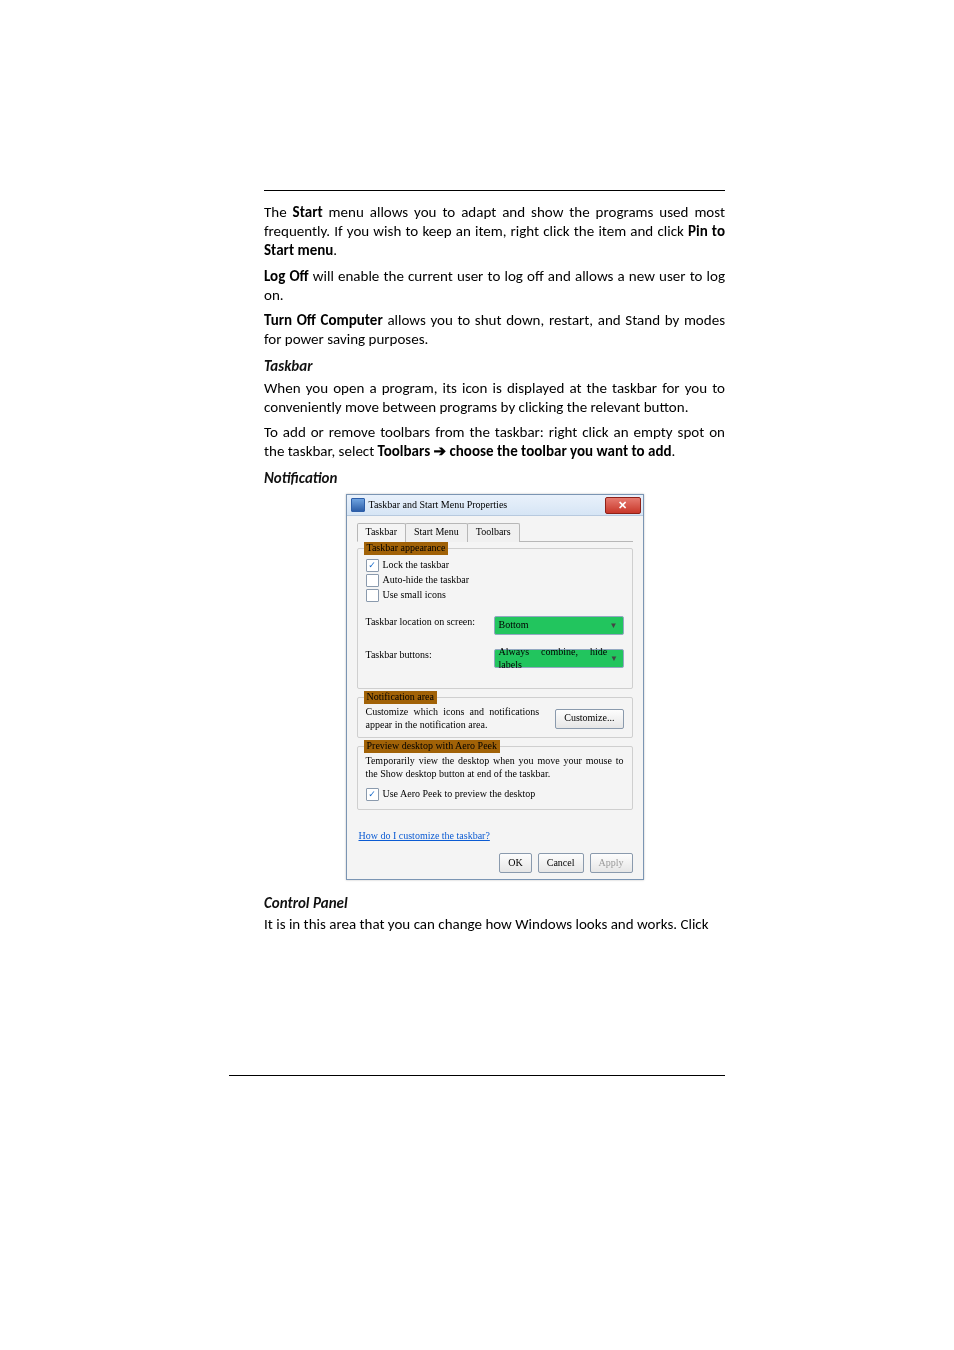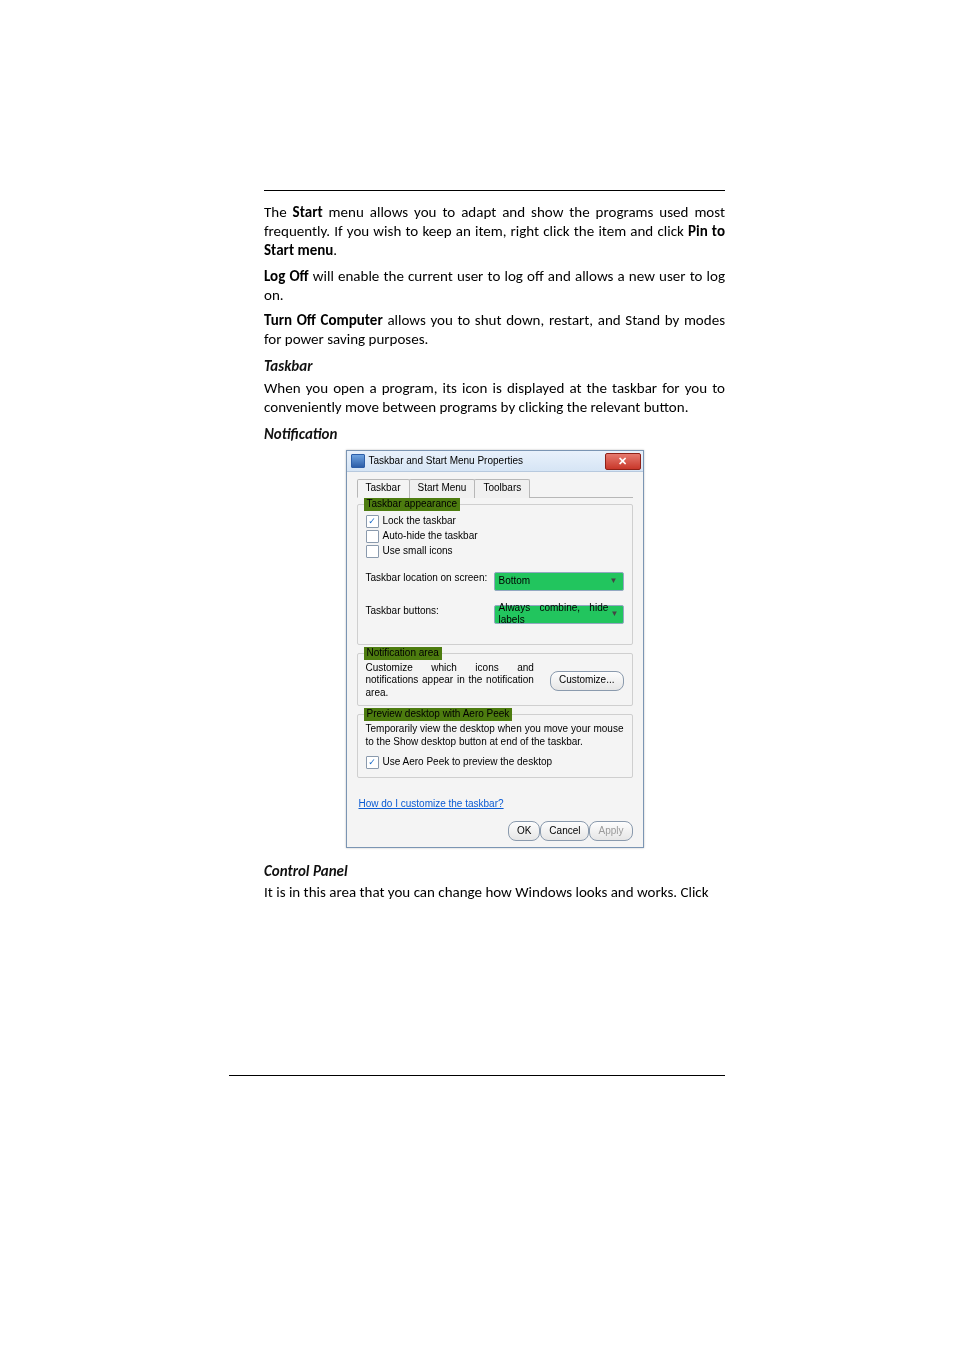--- a/index.html
+++ b/index.html
@@ -43,21 +43,21 @@
   }
   .bold { font-weight: bold; }
   .arrow { font-weight: bold; }
 
   
   .dialog {
     width: 296px;
     margin: 6px auto 14px auto;
     border: 1px solid #7b95b3;
     background: #f4f4f4;
-    font-family: Liberation Sans, sans-serif;
+    font-family: Liberation Serif, serif;
     font-size: 10px;
     color: #000;
     box-shadow: 0 0 2px rgba(0,0,0,0.25);
   }
   .titlebar {
     height: 20px;
     background: linear-gradient(#e9f1fb, #d6e5f5);
     border-bottom: 1px solid #b7c9de;
     display: flex;
     align-items: center;
@@ -114,21 +114,21 @@
     border: 1px solid #cfcfcf;
     border-radius: 2px;
     margin: 4px 0 8px 0;
     padding: 8px 8px 6px 8px;
     position: relative;
   }
   .groupbox .legend {
     position: absolute;
     top: -7px;
     left: 6px;
-    background: #4d7c0f;
+    background: #a16207;
     padding: 0 3px;
     font-size: 10px;
   }
   .chk-row {
     display: flex;
     align-items: center;
     margin: 2px 0;
     gap: 4px;
   }
   .chk {
@@ -163,21 +163,21 @@
     width: 14px;
     text-align: center;
     color: #444;
     font-size: 8px;
   }
   .btn {
     height: 18px;
     padding: 0 8px;
     border: 1px solid #8a9aad;
     background: linear-gradient(#fdfdfd, #e6e6e6);
-    border-radius: 8px;
+    border-radius: 2px;
     display: inline-flex;
     align-items: center;
     font-size: 10px;
     cursor: default;
   }
   .btn.disabled { color: #9b9b9b; }
   .notif-row {
     display: flex;
     align-items: center;
     gap: 16px;
@@ -187,21 +187,21 @@
   .link {
     color: #0b5bd3;
     text-decoration: underline;
     font-size: 10px;
     margin: 12px 0 4px 2px;
     display: inline-block;
   }
   .dlg-actions {
     display: flex;
     justify-content: flex-end;
-    gap: 0;
+    gap: 6px;
     padding-top: 6px;
   }
 </style>
 </head>
 <body>
 
 <div class="page">
   <hr class="rule">
 
   <div class="body-text">
@@ -213,20 +213,23 @@
     <p>
       <span class="bold">Log Off</span><span> will enable the current user to log off and allows a new user to log on.</span>
     </p>
 
     <p>
       <span class="bold">Turn Off Computer</span><span> allows you to shut down, restart, and Stand by modes for power saving purposes.</span>
     </p>
 
     <div class="section-title">Taskbar</div>
     <p>When you open a program, its icon is displayed at the taskbar for you to conveniently move between programs by clicking the relevant button.</p>
+    <p>
+      <span>To add or remove toolbars from the taskbar: right click an empty spot on the taskbar, select </span><span class="bold">Toolbars </span><span class="bold arrow">➔</span><span class="bold"> choose the toolbar you want to add</span><span>.</span>
+    </p>
 
     <div class="section-title">Notification</div>
 
     <div class="dialog">
       <div class="titlebar">
         <div class="app-icon"></div>
         <div class="title">Taskbar and Start Menu Properties</div>
         <div class="close">
             <span>✕</span>
           </div>

